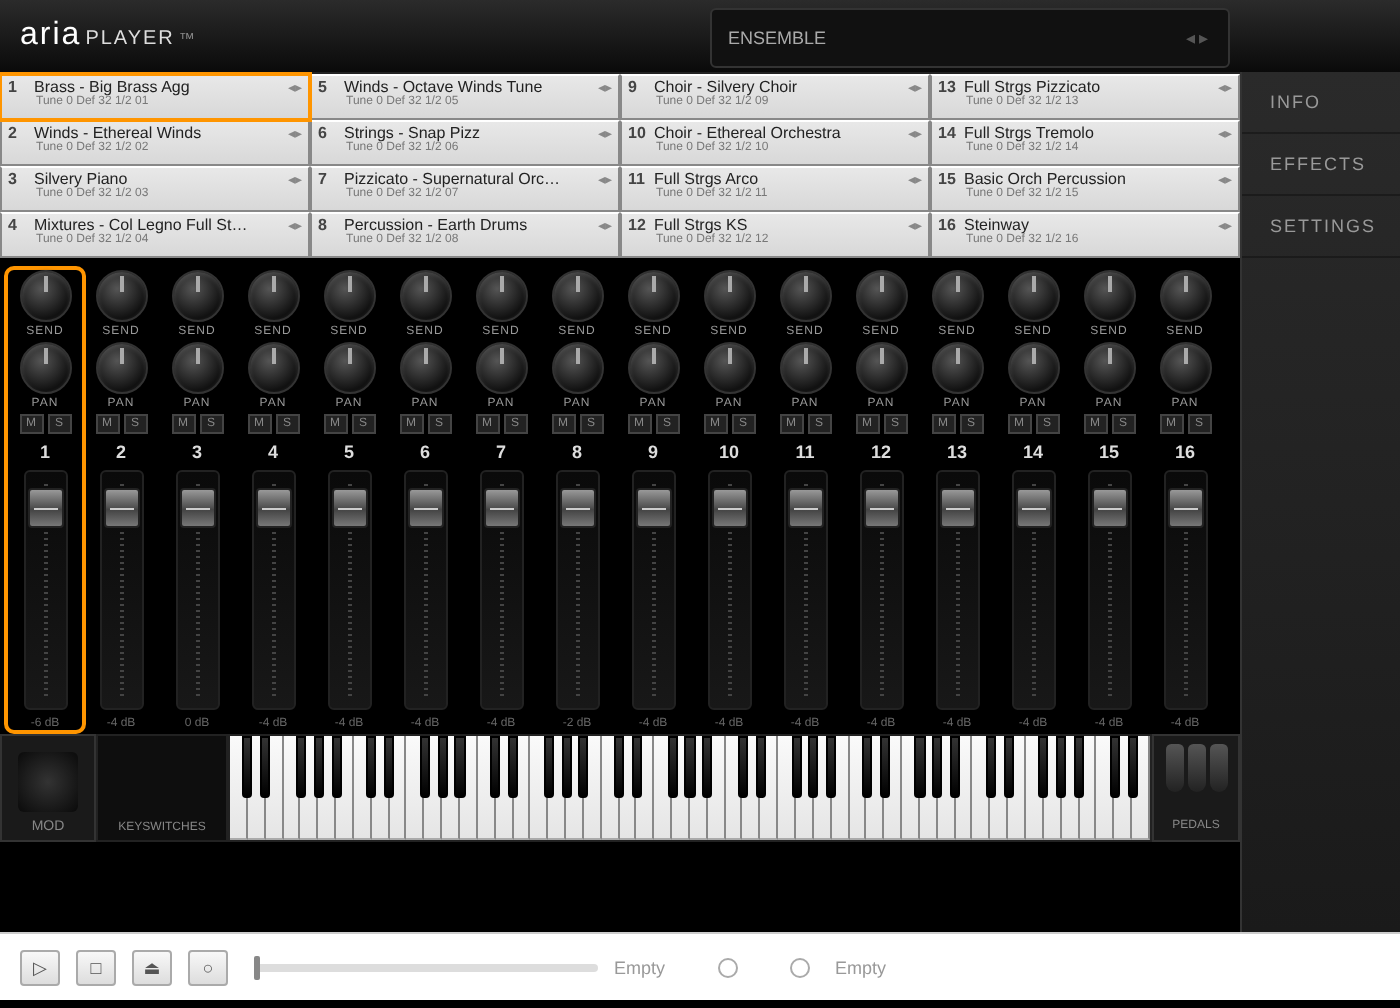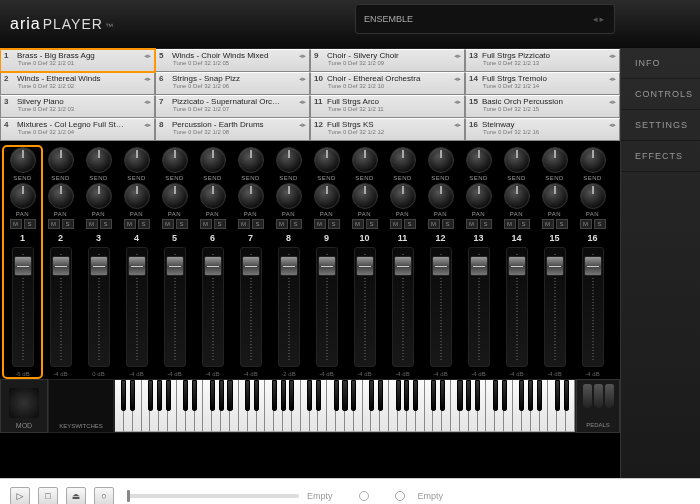--- a/index.html
+++ b/index.html
@@ -1,20 +1,20 @@
 <!DOCTYPE html>
 <html><head>
 <meta charset="utf-8">
 <style>
 *{box-sizing:border-box;margin:0;padding:0;font-family:Arial,Helvetica,sans-serif;-webkit-user-select:none;user-select:none}
 body{width:700px;height:504px;background:#000;overflow:hidden;font-size:9px;color:#ccc;position:relative}
-.top{height:48px;background:linear-gradient(#2b2b2b,#0a0a0a);display:flex;align-items:center;padding:0 10px;position:relative}
+.top{height:36px;background:linear-gradient(#2b2b2b,#0a0a0a);display:flex;align-items:center;padding:0 10px;position:relative}
 .logo{font-size:14px;display:flex;align-items:baseline;gap:2px}
 .logo .aria{font-weight:300;letter-spacing:1px;color:#fff;font-size:16px}
-.logo .player{font-size:14px;letter-spacing:1px;color:#ddd}
+.logo .player{font-size:10px;letter-spacing:1px;color:#ddd}
 .ensemble-box{position:absolute;left:355px;top:4px;width:260px;height:30px;background:#111;border:1px solid #333;border-radius:3px;display:flex;align-items:center;padding:0 8px;color:#aaa;font-size:9px;justify-content:space-between}
 .ensemble-arrows{color:#555;font-size:9px;letter-spacing:2px}
 .main{display:flex;height:430px}
 .left{width:620px;background:#000}
 .sidebar{width:80px;background:linear-gradient(#2a2a2a,#1a1a1a);border-left:1px solid #333;display:flex;flex-direction:column}
 .sidebar-item{padding:10px 14px;font-size:9px;letter-spacing:1px;color:#999;cursor:pointer;border-bottom:1px solid rgba(0,0,0,0.3)}
 .sidebar-item.active{background:#3a3a3a;color:#fff}
 .slots{display:grid;grid-template-columns:repeat(4,1fr);background:#0a0a0a;border-top:1px solid #222}
 .slot{background:linear-gradient(#e8e8e8,#d8d8d8);border:1px solid #888;border-top:1px solid #fff;height:23px;padding:1px 3px;color:#222;position:relative;overflow:hidden}
 .slot.hl{outline:2px solid #ff9500;outline-offset:-1px;z-index:2}
@@ -77,21 +77,21 @@
           <div class="slot-row1">
             <span class="slot-num">1</span>
             <span class="slot-name">Brass - Big Brass Agg</span>
             <span class="slot-arrows">◂▸</span>
           </div>
           <div class="slot-row2">Tune   0   Def   32  1/2    01</div>
         </div>
         <div class="slot">
           <div class="slot-row1">
             <span class="slot-num">5</span>
-            <span class="slot-name">Winds - Choir Winds Mixed</span>
+            <span class="slot-name">Winds - Octave Winds Tune</span>
             <span class="slot-arrows">◂▸</span>
           </div>
           <div class="slot-row2">Tune   0   Def   32  1/2    05</div>
         </div>
         <div class="slot">
           <div class="slot-row1">
             <span class="slot-num">9</span>
             <span class="slot-name">Choir - Silvery Choir</span>
             <span class="slot-arrows">◂▸</span>
           </div>
@@ -568,23 +568,22 @@
           <div class="pedal"></div>
           <div class="pedal"></div>
           <div class="pedal"></div>
         </div>
         <span>PEDALS</span>
       </div>
     </div>
   </div>
   <div class="sidebar" id="sidebar">
       <div class="sidebar-item">INFO</div>
-      <div class="sidebar-item">CONTROLS</div>
+      <div class="sidebar-item">EFFECTS</div>
       <div class="sidebar-item">SETTINGS</div>
-      <div class="sidebar-item">EFFECTS</div>
     </div>
 </div>
 
 <div class="transport">
   <div class="t-btn">▷</div>
   <div class="t-btn">□</div>
   <div class="t-btn">⏏</div>
   <div class="t-btn">○</div>
   <div class="t-slider"></div>
   <span class="t-label">Empty</span>

